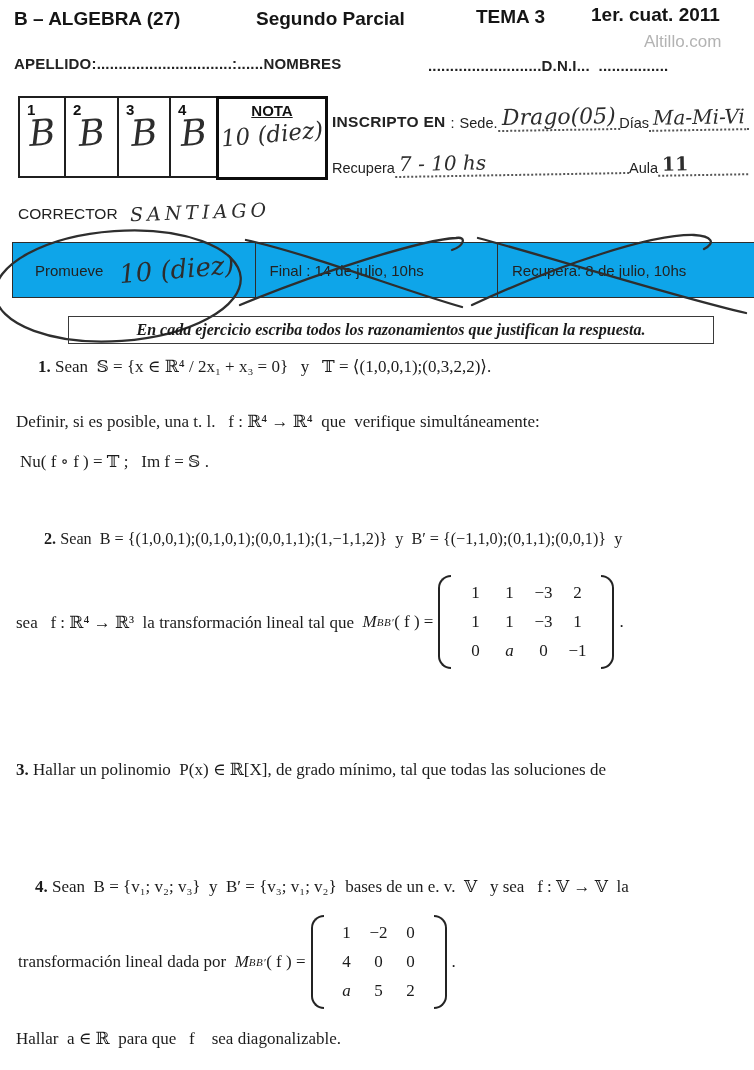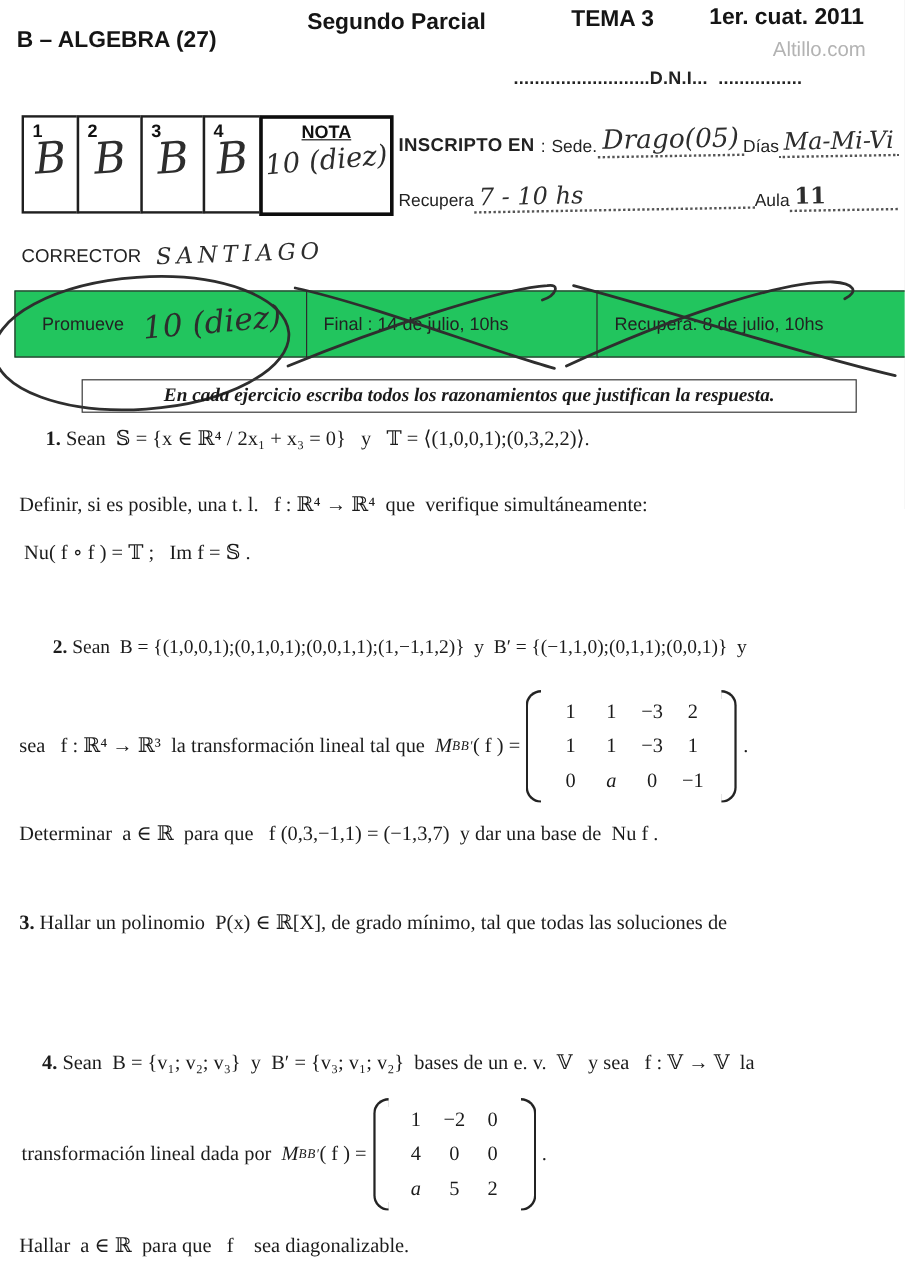--- a/index.html
+++ b/index.html
@@ -27,21 +27,21 @@
   .notalabel{text-align:center;padding-left:0;}
   .notahand{font-size:23px;top:22px;transform:rotate(-5deg);white-space:nowrap;}
   
   .insline{display:flex;align-items:flex-end;white-space:nowrap;}
   .ilabel{font-family:"Liberation Sans","DejaVu Sans",sans-serif;font-size:14.5px;color:#222;}
   .ilabel.u{font-weight:bold;font-size:15.5px;letter-spacing:.3px;}
   .dotted{border-bottom:2px dotted #555;}
   .hv{font-size:20px;padding:0 4px;transform:rotate(-1deg);}
   
   .rtable{display:flex;}
-  .rcell{border:1.5px solid #2d2d2d;margin-left:-1.5px;height:54px;display:flex;align-items:center;background:#22c55e;}
+  .rcell{border:1.5px solid #2d2d2d;margin-left:-1.5px;height:54px;display:flex;align-items:center;background:#0ea5e9;}
   .rcell:first-child{margin-left:0;}
   .rlabel{font-family:"Liberation Sans","DejaVu Sans",sans-serif;font-size:15px;color:#222;}
   
   .instrbox{border:1.6px solid #3a3a3a;display:flex;align-items:center;justify-content:center;}
   .instrtext{font-style:italic;font-weight:bold;font-size:16px;color:#1a1a1a;white-space:nowrap;}
   
   .pline{font-size:17px;white-space:pre;color:#1c1c1c;}
   .pnum{font-weight:bold;}
   .mrow{display:flex;align-items:center;}
   .msub{font-style:italic;font-size:11px;vertical-align:-5px;letter-spacing:.5px;}
@@ -53,26 +53,27 @@
   .mgrid{display:grid;row-gap:9px;align-content:center;justify-items:center;padding:8px 4px;font-size:17px;}
   .c4{grid-template-columns:repeat(4,34px);}
   .c3{grid-template-columns:repeat(3,32px);}
   svg.overlay{position:absolute;pointer-events:none;}
 </style>
 </head>
 <body>
 
 <div class="page">
 
-  <span class="abs hdr" style="left:14px;top:8px;margin-top:15px;">B – ALGEBRA (27)</span>
+  <span class="abs hdr" style="left:14px;top:8px;">B – ALGEBRA (27)</span>
   <span class="abs hdr" style="left:256px;top:8px;">Segundo Parcial</span>
   <span class="abs hdr" style="left:476px;top:6px;">TEMA 3</span>
   <span class="abs hdr" style="left:591px;top:4px;">1er. cuat. 2011</span>
   <span class="abs watermark" style="left:644px;top:32px;">Altillo.com</span>
 
+  <span class="abs nameline" style="left:14px;top:55px;">APELLIDO:...............................:......NOMBRES</span>
   <span class="abs nameline" style="left:428px;top:57px;">..........................D.N.I...  ................</span>
 
   <div class="abs gtable" style="left:18px;top:96px;">
     <div class="gcell" style="width:44px;">
       <div class="gnum">1</div>
       <div class="ghand hand">B</div>
     </div>
     <div class="gcell" style="width:51px;">
       <div class="gnum">2</div>
       <div class="ghand hand">B</div>
@@ -161,21 +162,20 @@
         <span>0</span>
         <span class="it">a</span>
         <span>0</span>
         <span>−1</span>
       </span>
       <span class="paren r"></span>
     </span>
     <span class="pline">.</span>
   </div>
 
-  <div class="abs pline" style="left:16px;top:685px;">Determinar  a ∈ ℝ  para que   f (0,3,−1,1) = (−1,3,7)  y dar una base de  Nu f .</div>
 
   <div class="abs pline" style="left:16px;top:759px;"><span class="pnum">3.</span><span> Hallar un polinomio  P(x) ∈ ℝ[X], de grado mínimo, tal que todas las soluciones de</span></div>
 
   <div class="abs pline" style="left:35px;top:876px;"><span class="pnum">4.</span><span> Sean  B = {v₁; v₂; v₃}  y  B′ = {v₃; v₁; v₂}  bases de un e. v.  𝕍   y sea   f : 𝕍 → 𝕍  la</span></div>
 
   <div class="abs mrow" style="left:18px;top:912px;height:100px;">
     <span class="pline">transformación lineal dada por  </span>
     <span class="pline it">M</span>
       <sub class="msub">BB′</sub>
     <span class="pline">( f ) =</span>

